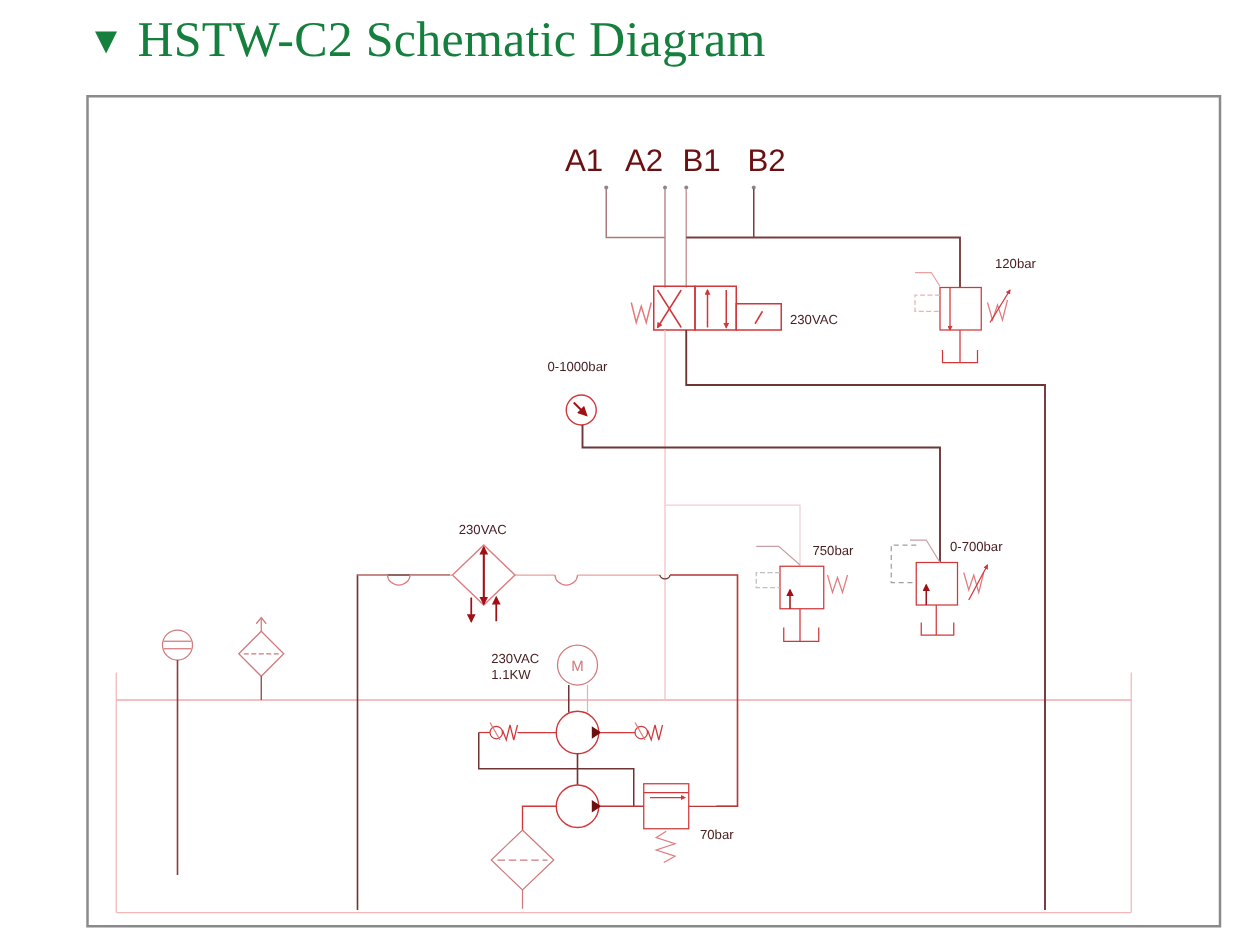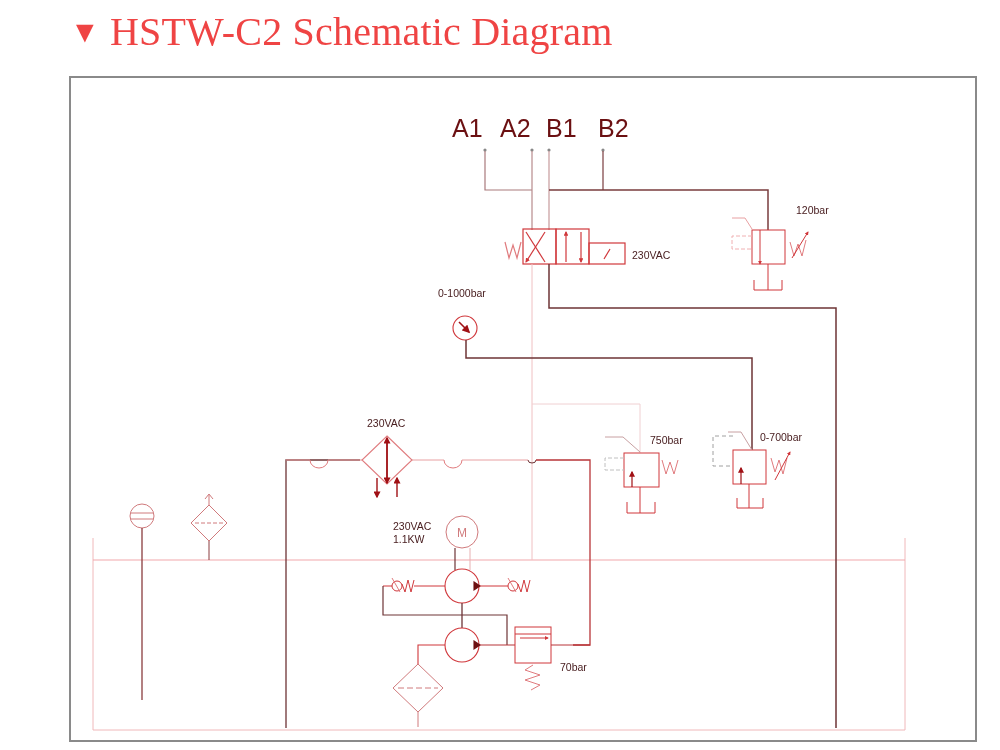--- a/index.html
+++ b/index.html
@@ -1,20 +1,20 @@
 <!DOCTYPE html>
 <html><head>
 <meta charset="utf-8">
 <style>
   html, body { margin: 0; padding: 0; background: #ffffff; }
   body { width: 1000px; height: 750px; position: relative; overflow: hidden; }
   .title {
     position: absolute; left: 70px; top: 8px;
     font-family: "Liberation Serif", "DejaVu Serif", serif;
-    font-size: 40px; color: #ef4444; letter-spacing: 0.2px;
+    font-size: 40px; color: #15803d; letter-spacing: 0.2px;
     white-space: nowrap;
   }
   .title .tri { font-size: 30px; position: relative; top: -3px; margin-right: 10px; }
   .frame {
     position: absolute; left: 69px; top: 76px; width: 908px; height: 666px;
     border: 2px solid #8a8a8a; box-sizing: border-box;
   }
   svg.diagram { position: absolute; left: 0; top: 0; }
   .lbl { font-family: "Liberation Sans", "DejaVu Sans", sans-serif; fill: #5a1a1c; }
   .port { font-size: 25px; fill: #6b1012; }

